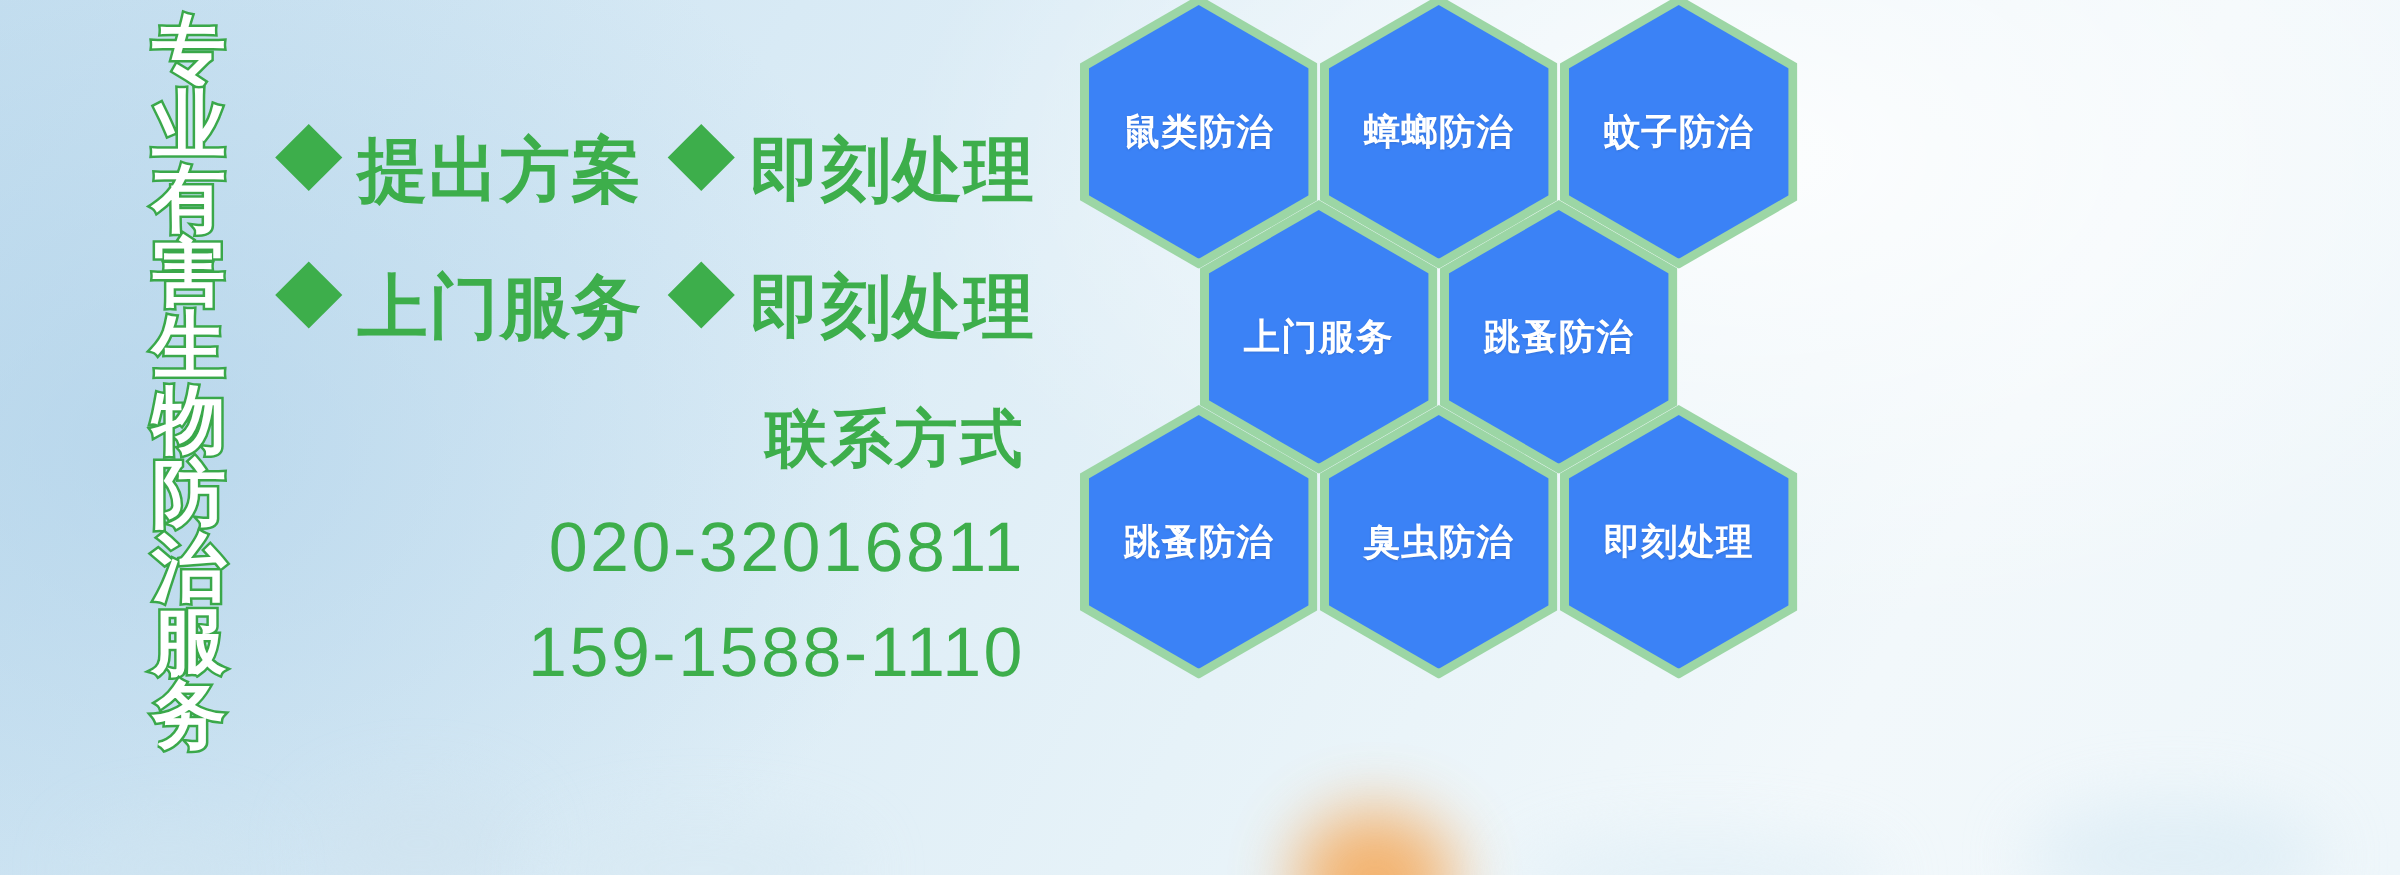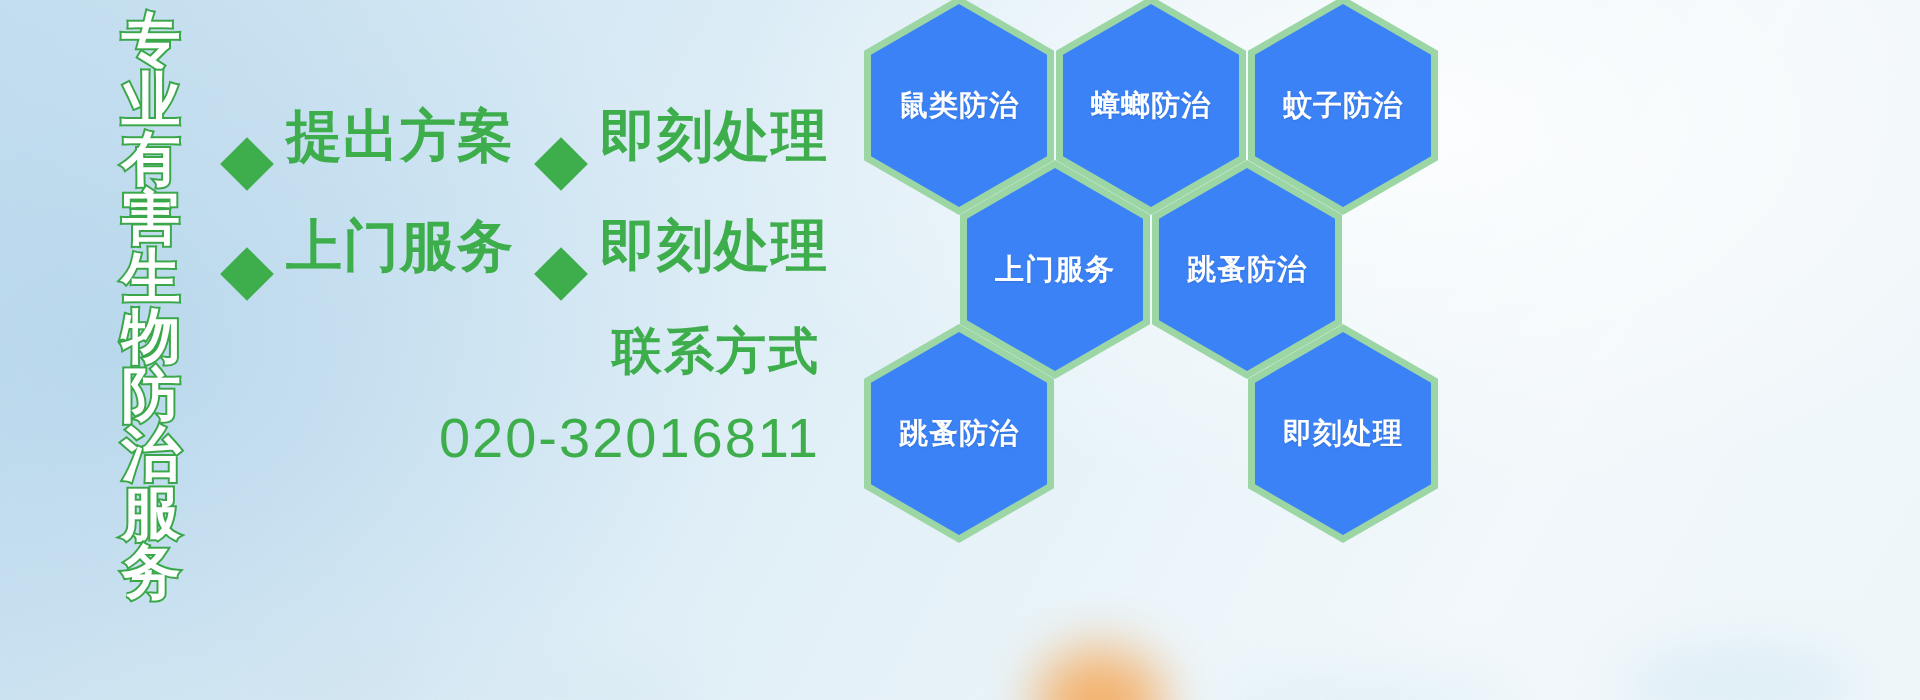--- a/index.html
+++ b/index.html
@@ -68,21 +68,21 @@
     top: 82px;
     width: 640px;
   }
   .feature-row {
     display: flex;
     align-items: center;
     height: 110px;
   }
   .feature-item {
     display: flex;
-    align-items: flex-end;
+    align-items: center;
   }
   .feature-item + .feature-item { margin-left: 28px; }
   .diamond {
     width: 0; height: 0;
     color: #3dae4b;
     font-size: 58px;
     line-height: 1;
     margin-right: 10px;
     position: relative;
     top: -4px;
@@ -217,20 +217,21 @@
       <div class="feature-item">
         <span class="diamond"></span>
         <span class="feature-text">即刻处理</span>
       </div>
     </div>
   </div>
 
   <div class="contact">
     <div class="contact-title">联系方式</div>
     <div class="contact-phone">020-32016811</div>
+    <div class="contact-phone">159-1588-1110</div>
   </div>
 
   <div class="honeycomb">
     <div class="hex r1c1">
       <div class="hex-inner">
         <span class="hex-label">鼠类防治</span>
       </div>
     </div>
     <div class="hex r1c2">
       <div class="hex-inner">
@@ -250,20 +251,25 @@
     <div class="hex r2c2">
       <div class="hex-inner">
         <span class="hex-label">跳蚤防治</span>
       </div>
     </div>
     <div class="hex r3c1">
       <div class="hex-inner">
         <span class="hex-label">跳蚤防治</span>
       </div>
     </div>
+    <div class="hex r3c2">
+      <div class="hex-inner">
+        <span class="hex-label">臭虫防治</span>
+      </div>
+    </div>
     <div class="hex r3c3">
       <div class="hex-inner">
         <span class="hex-label">即刻处理</span>
       </div>
     </div>
   </div>
 
 </div>
 
 </body></html>

